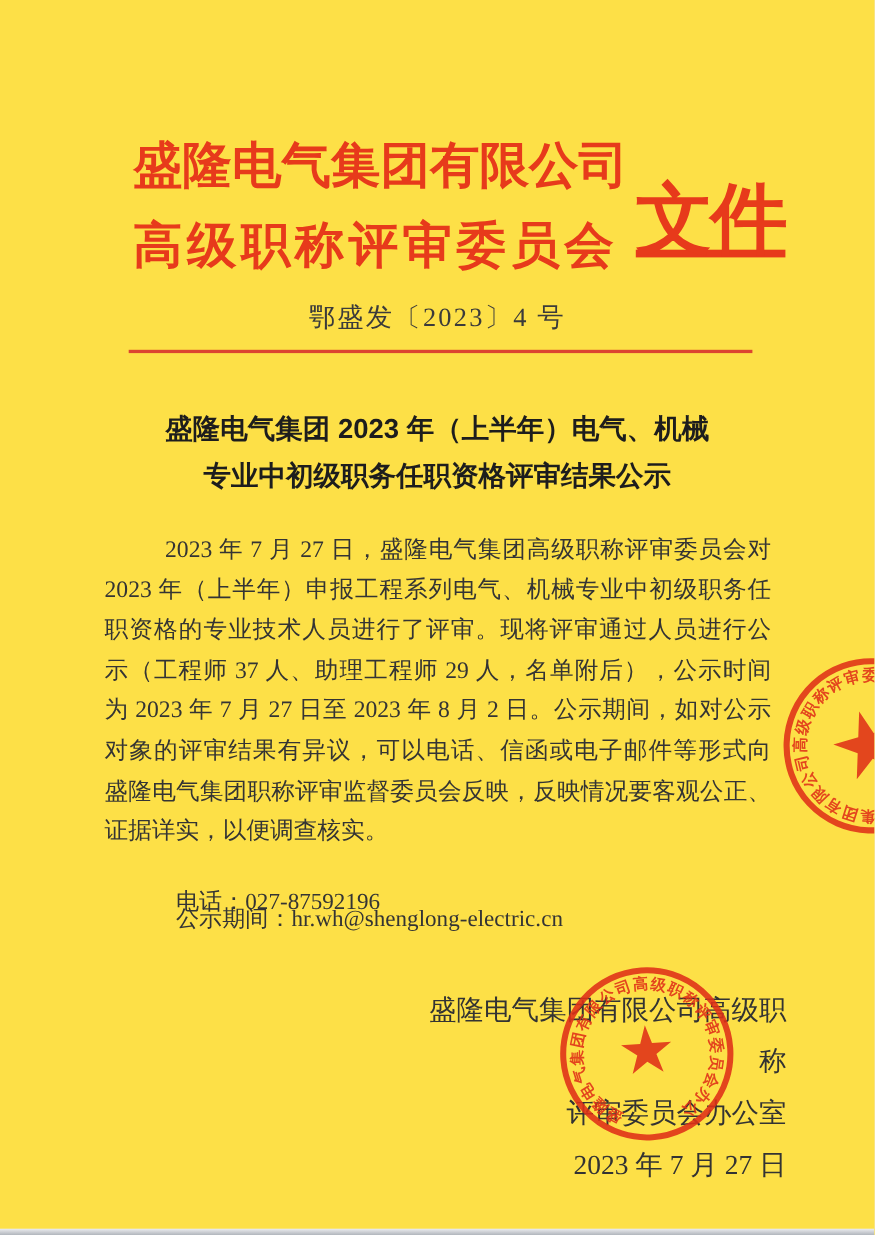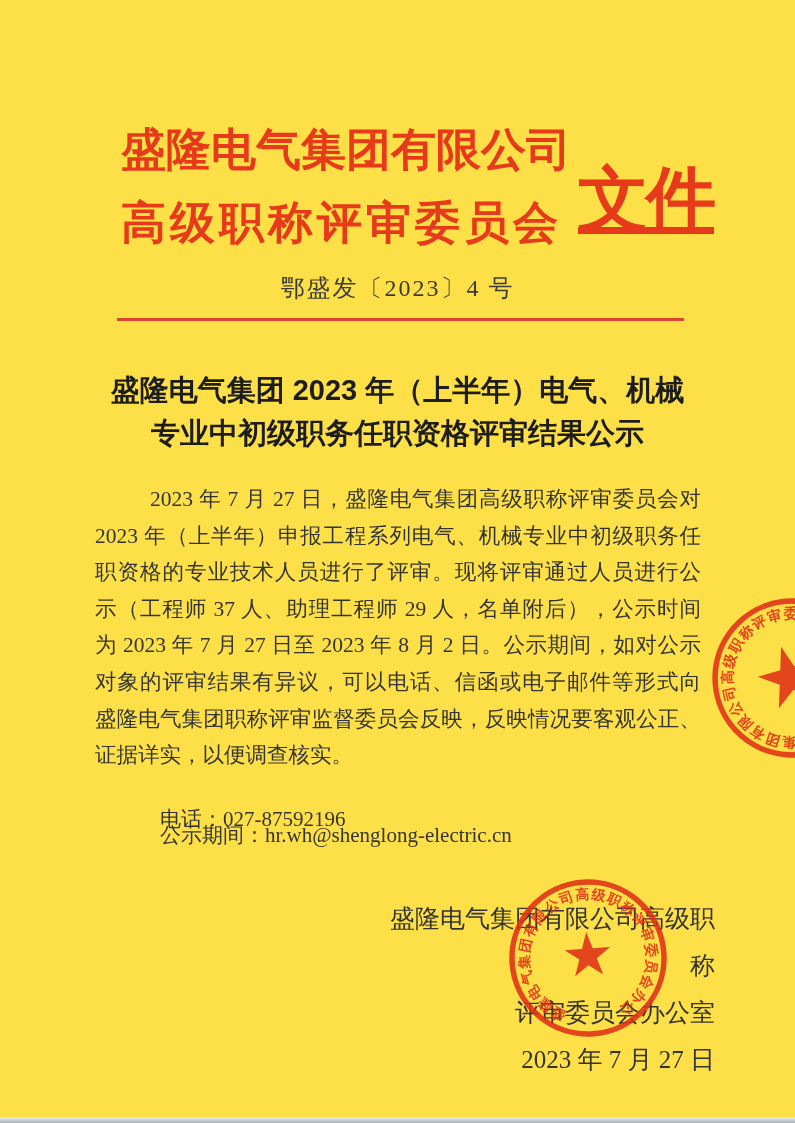--- a/index.html
+++ b/index.html
@@ -48,21 +48,21 @@
     position:absolute;left:117px;top:318px;
     width:567px;height:3px;
     background:#dc4530;
   }
   
   .doc-title{
     position:absolute;left:0;top:369px;width:795px;
     text-align:center;
     font-family:"Liberation Sans","DejaVu Sans",sans-serif;
     font-weight:bold;
-    font-size:29px;line-height:43px;
+    font-size:25px;line-height:43px;
     color:#1d1d1d;
   }
   
   .body-text{
     position:absolute;left:95px;top:481px;width:606px;
     font-size:21.5px;line-height:36.6px;
     color:#343434;
   }
   .body-line{
     text-align:justify;

